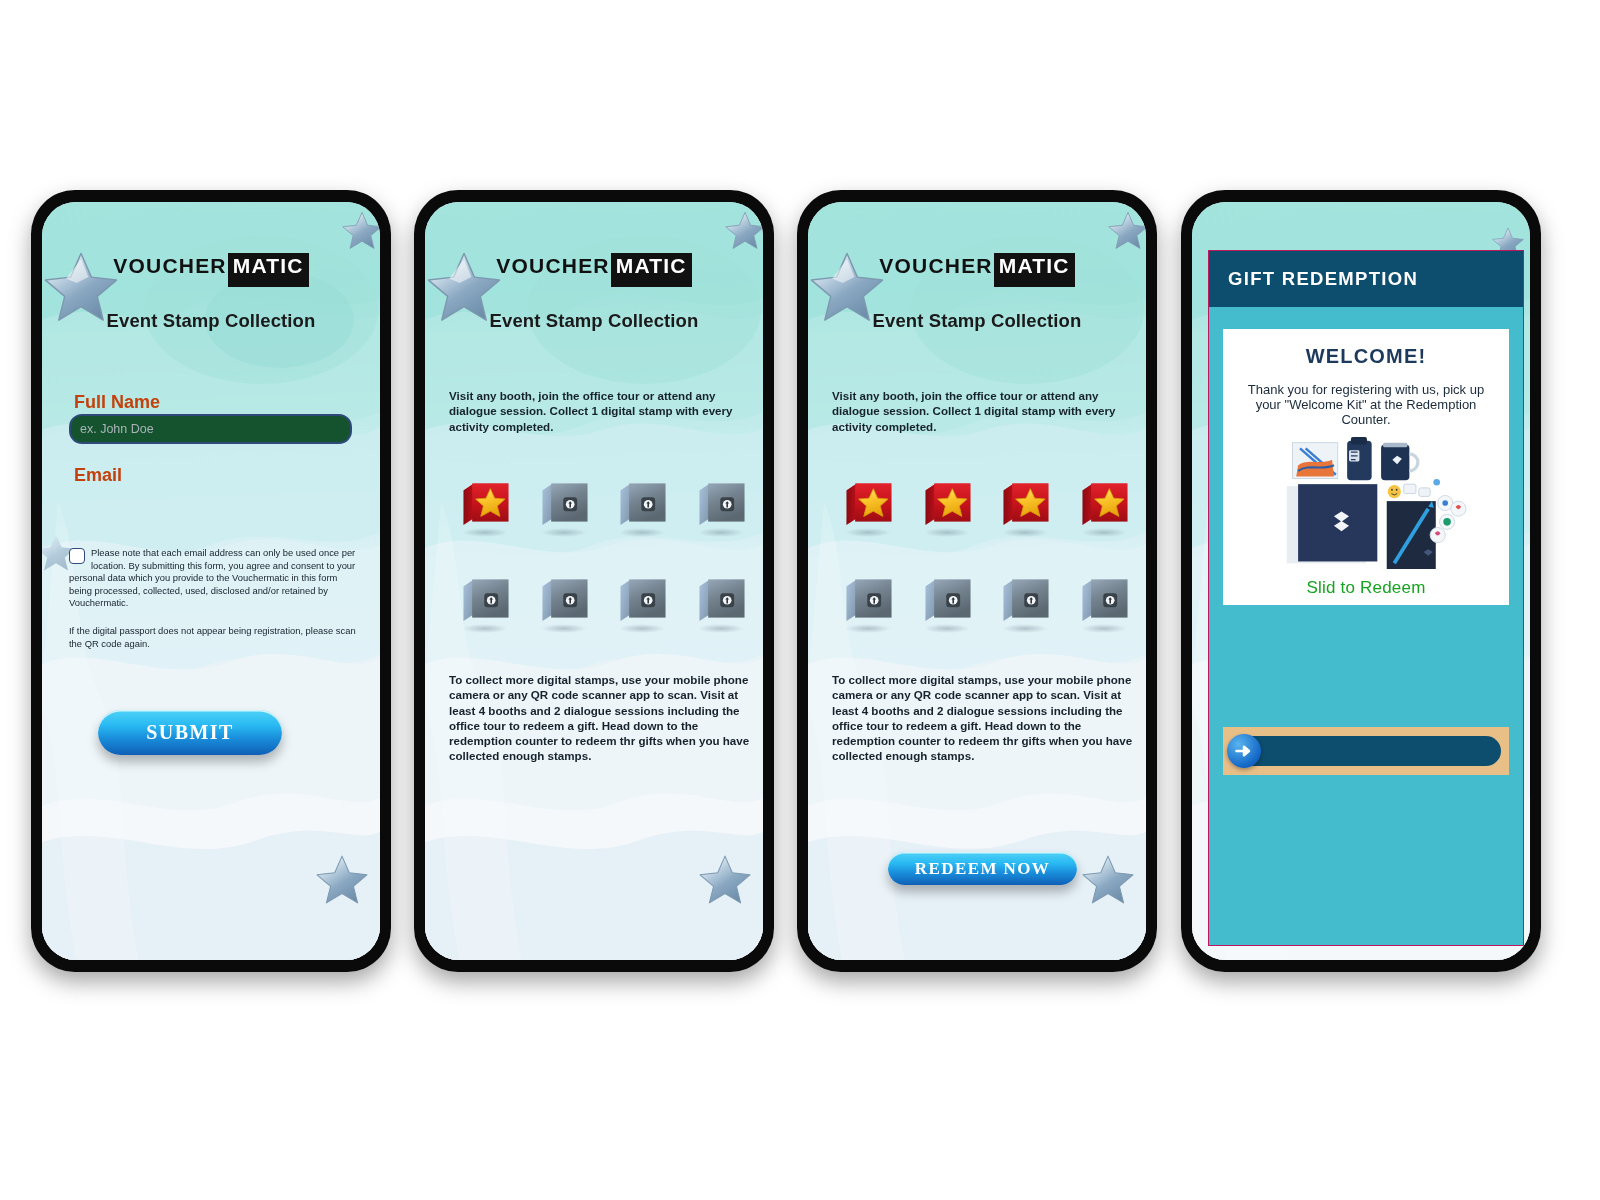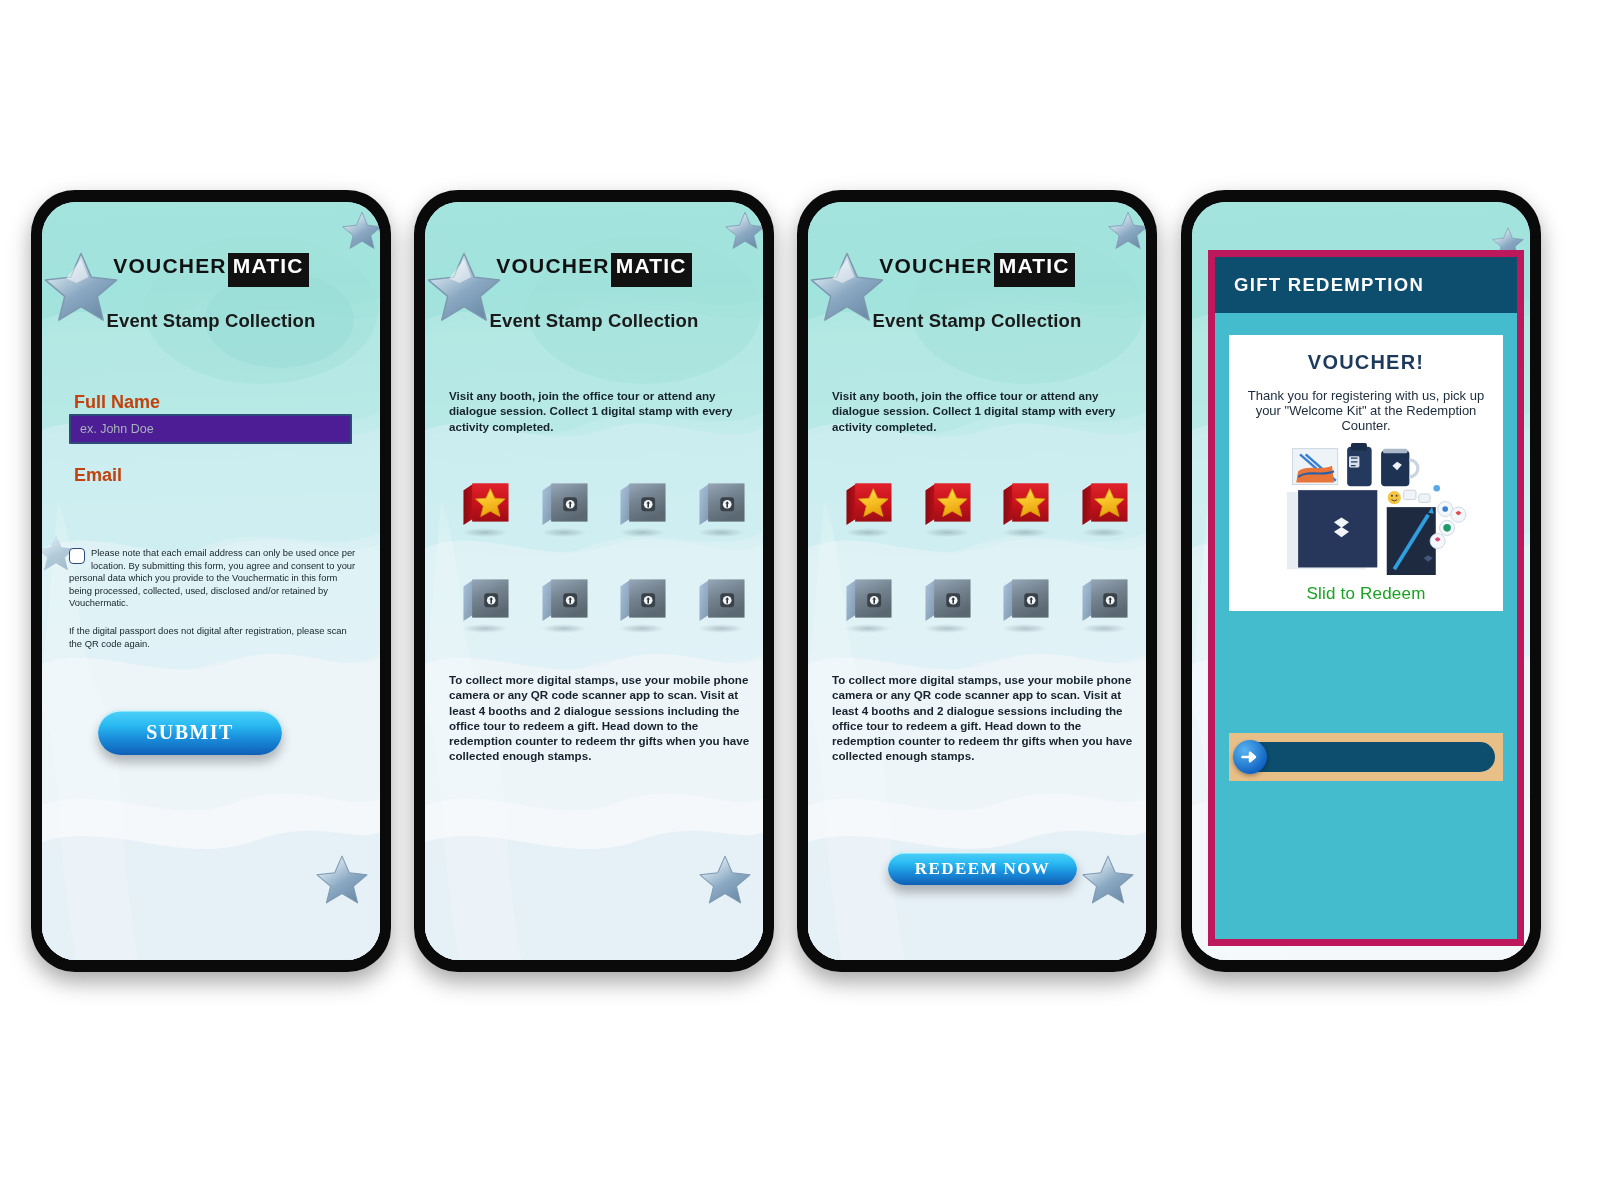--- a/index.html
+++ b/index.html
@@ -78,23 +78,23 @@
     letter-spacing: .1px;
   }
 
   
   .field-label {
     position: absolute; left: 32px;
     font-size: 18px; font-weight: 600; color: #c2410c;
   }
   .tinput {
     position: absolute; left: 27px; width: 283px; height: 30px;
-    background: #4c1d95;
+    background: #14532d;
     border: 2px solid #2d4a7a;
-    border-radius: 1px;
+    border-radius: 13px;
     box-sizing: border-box;
     font-family: "Liberation Sans", sans-serif;
     font-size: 12.5px;
     color: #9aa6ad;
     padding: 0 9px;
     outline: none;
   }
   .tinput::placeholder { color:#a9b3ba; }
 
   .consent {
@@ -161,21 +161,21 @@
     position: absolute; left: 2px; bottom: -5px;
     width: 46px; height: 9px;
     background: radial-gradient(ellipse at center, rgba(70,90,105,.30), rgba(70,90,105,0) 70%);
   }
 
   
   .gr-panel {
     position: absolute;
     left: 16px; top: 48px; right: 6px; bottom: 14px;
     background: #45bccd;
-    border: 7px solid #be185d;
+    border: 1px solid #be185d;
     box-sizing: border-box;
   }
   .gr-header {
     height: 56px;
     background: #0d4d6e;
     display: flex; align-items: center;
     padding-left: 19px;
     box-sizing: border-box;
   }
   .gr-header span {
@@ -309,21 +309,21 @@
 
       <div class="field-label" style="top:190px;">Full Name</div>
       <input class="tinput" style="top: 212px;" type="text" placeholder="ex. John Doe">
 
       <div class="field-label" style="top:263px;">Email</div>
 
       <div class="consent">
         <span class="cbox"></span>
         <span>Please note that each email address can only be used once per location. By submitting this form, you agree and consent to your personal data which you provide to the Vouchermatic in this form being processed, collected, used, disclosed and/or retained by Vouchermatic.</span>
       </div>
-      <div class="note2">If the digital passport does not digital after registration, please scan the QR code again.</div>
+      <div class="note2">If the digital passport does not appear being registration, please scan the QR code again.</div>
 
       <button class="btn-pill btn-submit">SUBMIT</button>
     </div>
   </div>
 
   <div class="phone p2">
     <div class="screen">
 
       <div class="bg">
         <svg viewBox="0 0 336 758" preserveAspectRatio="none">
@@ -596,21 +596,21 @@
       <svg class="star3d" style="right:6px; top:24px;" width="32" height="32" viewBox="0 0 100 96">
         <path d="M50 4 L64 36 L98 40 L72 62 L80 94 L50 76 L20 94 L28 62 L2 40 L36 36 Z" fill="url(#starBlue)" stroke="#7d99b0" stroke-width="2" stroke-linejoin="round"></path>
       </svg>
 
       <div class="gr-panel">
         <div class="gr-header">
           <span>GIFT  REDEMPTION</span>
         </div>
 
         <div class="gr-card">
-          <div class="gr-welcome">VOUCHER!</div>
+          <div class="gr-welcome">WELCOME!</div>
           <div class="gr-sub">Thank you for registering with us, pick up your "Welcome Kit" at the Redemption Counter.</div>
 
           <div class="gr-kit">
             <svg width="100%" height="132" viewBox="0 0 260 140">
 
               <rect x="52" y="6" width="48" height="38" fill="#eef3f7" stroke="#c9d6e0"></rect>
               <path d="M60 12 L92 40 M66 12 L98 40" stroke="#3a7fd5" stroke-width="2.6" fill="none"></path>
               <path d="M58 30 C68 22 80 30 94 24 L96 42 L56 42 Z" fill="#e8763a"></path>
               <path d="M58 36 C70 28 84 36 96 30" stroke="#2a5fa8" stroke-width="2.2" fill="none"></path>
 

